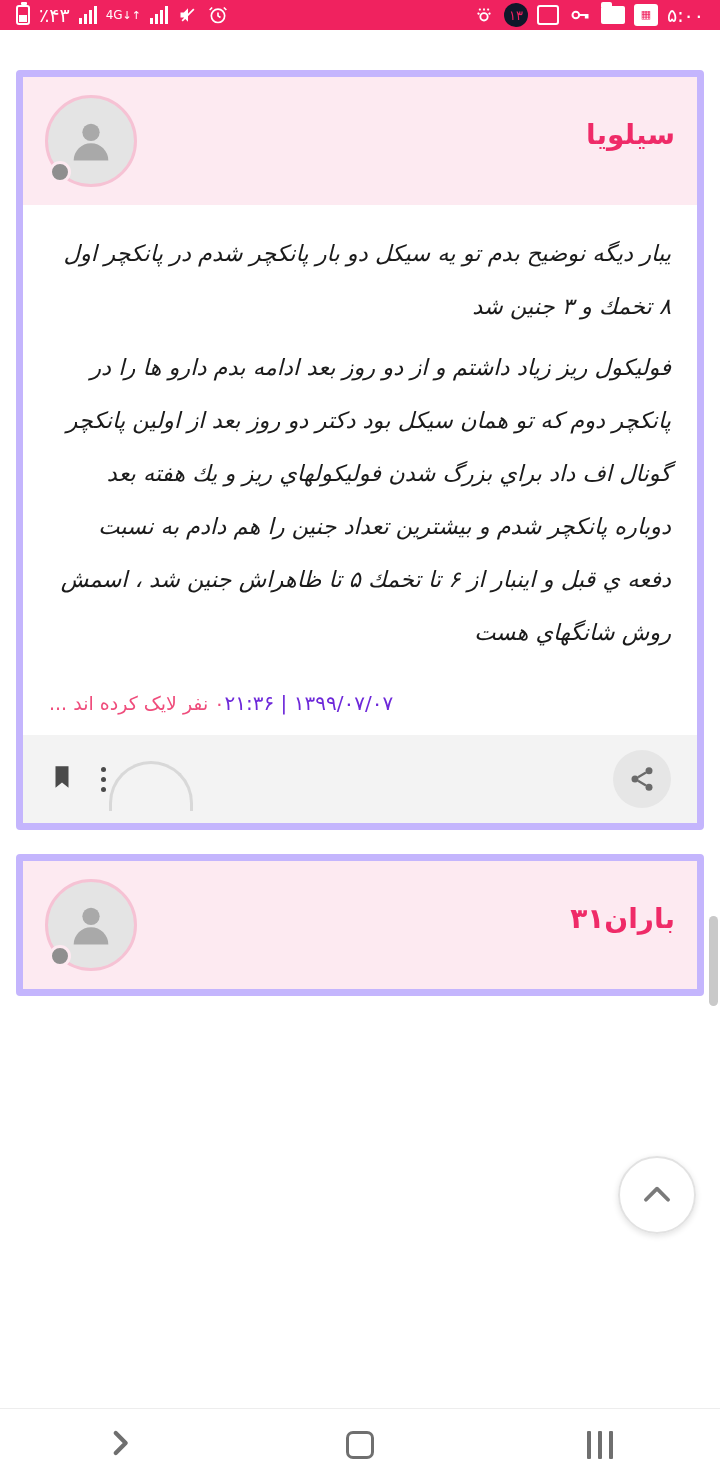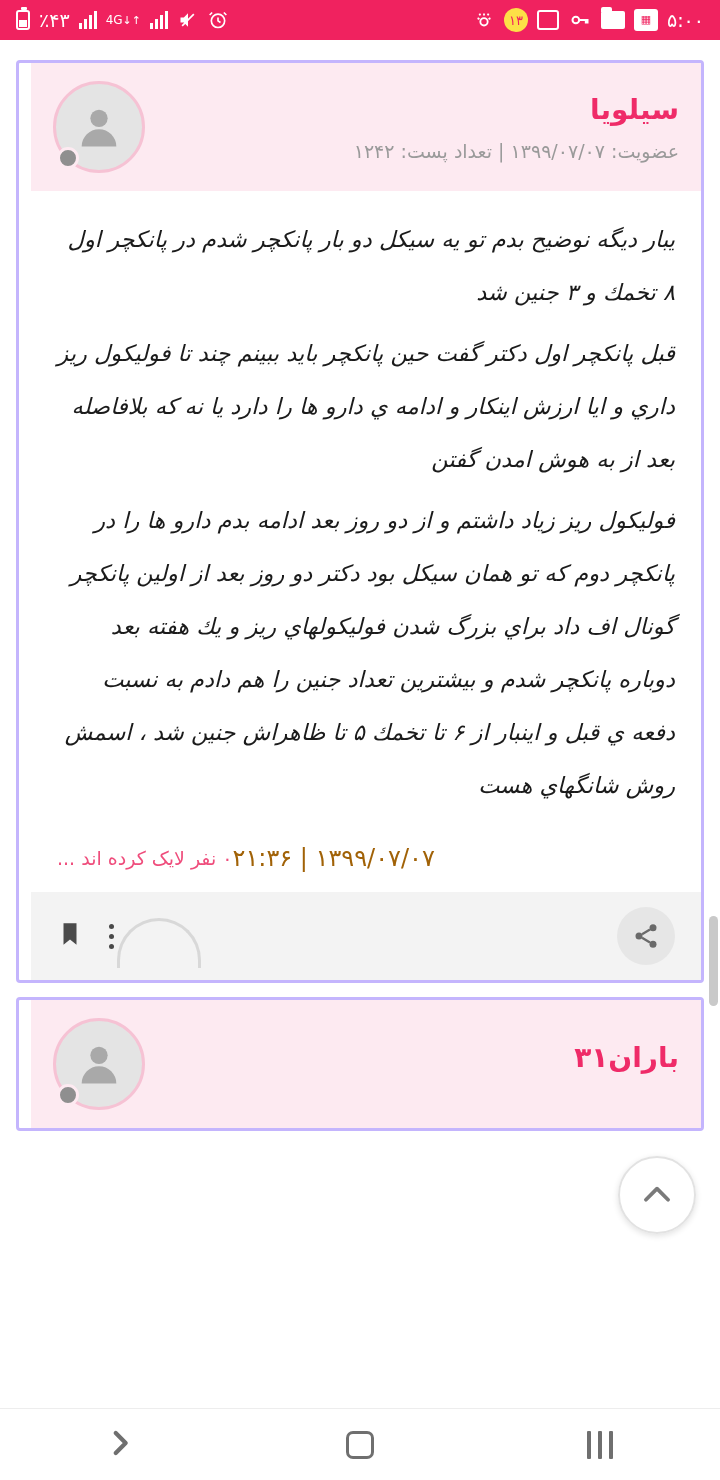--- a/index.html
+++ b/index.html
@@ -6,21 +6,21 @@
   html, body {
     width: 720px; height: 1480px;
     background: #ffffff;
     font-family: "DejaVu Sans", "Liberation Sans", sans-serif;
     overflow: hidden;
   }
   body { position: relative; }
 
   
   .statusbar {
-    height: 40px;
+    height: 30px;
     background: #f0225f;
     color: #ffffff;
     display: flex;
     align-items: center;
     justify-content: space-between;
     padding: 0 16px;
     font-size: 19px;
     direction: ltr;
   }
   .sb-left, .sb-right { display: flex; align-items: center; gap: 9px; }
@@ -51,38 +51,37 @@
     width: 24px; height: 22px; background: #fff; border-radius: 3px; display: inline-block;
     color: #f0225f; font-size: 11px; text-align: center; line-height: 22px;
   }
   .folder {
     width: 24px; height: 18px; background: #fff; border-radius: 2px; position: relative; display: inline-block;
   }
   .folder::before {
     content: ""; position: absolute; top: -4px; left: 0; width: 11px; height: 5px; background: #fff; border-radius: 2px 2px 0 0;
   }
   .circle-num {
-    width: 24px; height: 24px; border-radius: 50%; background: #fde047; color: #f0225f;
+    width: 24px; height: 24px; border-radius: 50%; background: #0f172a; color: #f0225f;
     font-size: 13px; display: inline-flex; align-items: center; justify-content: center;
   }
 
   
   .content {
     position: absolute;
     top: 46px; left: 0; right: 0; bottom: 72px;
     background: #ffffff;
     overflow: hidden;
   }
   .card {
-    margin: 14px 16px 0 16px;
-    border: 3px solid #c4b5fd;
+    margin: 24px 16px 0 16px;
+    border: 7px solid #c4b5fd;
     border-radius: 4px;
     background: #fff;
     overflow: hidden;
-    padding-left: 12px;
   }
   .card-header {
     background: #fdeaf1;
     padding: 18px 22px;
     display: flex;
     flex-direction: row-reverse;
     align-items: center;
     gap: 18px;
     min-height: 120px;
   }
@@ -111,21 +110,21 @@
     font-size: 22.5px;
     line-height: 53px;
   }
   .post-body p { margin: 0 0 8px 0; font-style: italic; }
 
   .post-footer {
     display: flex; flex-direction: row-reverse; align-items: center; justify-content: flex-start;
     padding: 14px 26px 20px 26px;
   }
   .likes { color: #ef4d7c; font-size: 19px; }
-  .timestamp { color: #a16207; font-size: 24px; direction: ltr; }
+  .timestamp { color: #6d28d9; font-size: 20px; direction: ltr; }
 
   .action-bar {
     background: #f3f3f3;
     display: flex; flex-direction: row-reverse; align-items: center; justify-content: space-between;
     padding: 12px 26px;
     height: 88px;
     position: relative;
   }
   .share-btn {
     width: 58px; height: 58px; border-radius: 50%; background: #e6e6e6;
@@ -236,27 +235,25 @@
         <div class="avatar">
           <svg viewBox="0 0 24 24">
               <circle cx="12" cy="8" r="4"></circle>
               <path d="M4 21c0-4.4 3.6-8 8-8s8 3.6 8 8z"></path>
             </svg>
         </div>
         <div class="online-dot"></div>
       </div>
       <div class="header-texts">
         <div class="username">سیلویا</div>
-        <div class="meta">عضویت: ۱۳۹۹/۰۷/۰۷ | تعداد پست: ۱۲۴۲</div>
       </div>
     </div>
 
     <div class="post-body">
       <p>یبار دیگه نوضیح بدم   تو یه سیکل دو بار پانکچر شدم در پانکچر اول ۸ تخمك و ۳ جنین شد</p>
-      <p>قبل پانکچر اول دکتر گفت حین پانکچر باید ببینم چند تا فولیکول ریز داري و ایا ارزش اینکار و ادامه ي دارو ها را دارد یا نه که بلافاصله بعد از به هوش امدن گفتن</p>
       <p>فولیکول ریز زیاد داشتم و از دو روز بعد ادامه بدم دارو ها را در پانکچر دوم که  تو همان سیکل  بود دکتر  دو روز بعد از اولین پانکچر گونال اف داد  براي بزرگ شدن فولیکولهاي ریز  و یك هفته بعد دوباره پانکچر شدم و  بیشترین تعداد جنین را هم دادم به نسبت دفعه ي قبل و اینبار  از ۶ تا تخمك ۵ تا ظاهراش جنین شد ، اسمش روش شانگهاي هست</p>
     </div>
 
     <div class="post-footer">
       <div class="likes">۰ نفر لایک کرده اند ...</div>
       <div class="timestamp">۲۱:۳۶ | ۱۳۹۹/۰۷/۰۷</div>
     </div>
 
     <div class="action-bar">
       <div class="right-actions">

